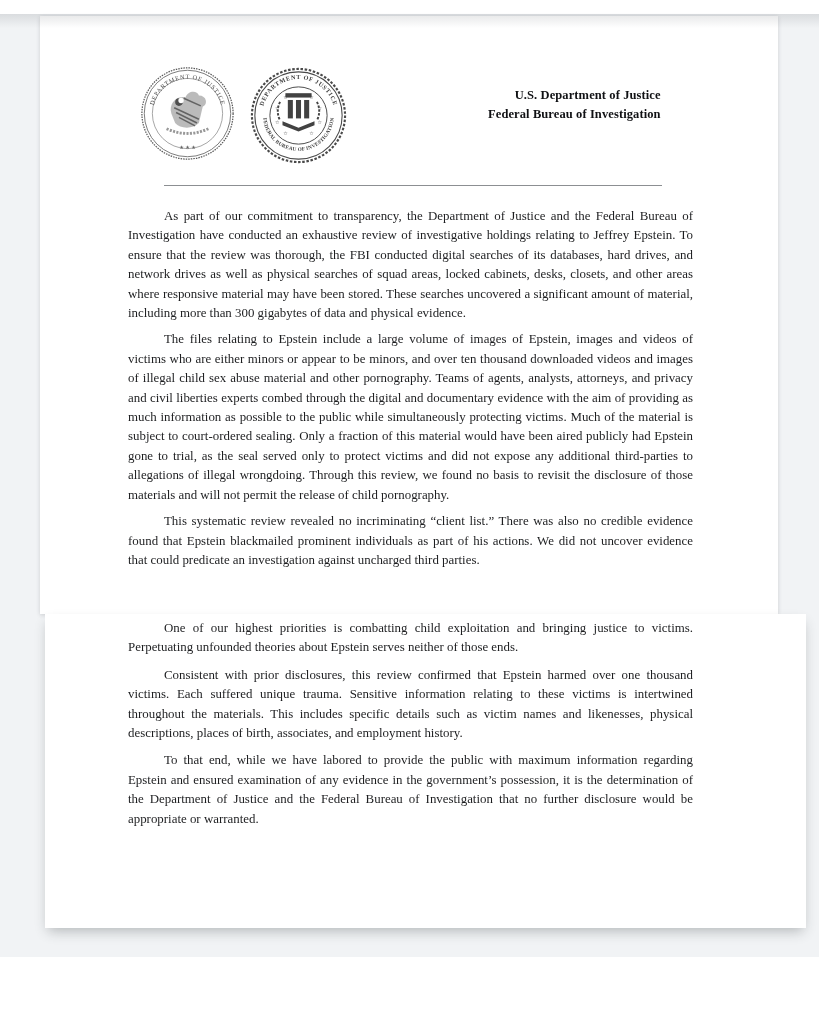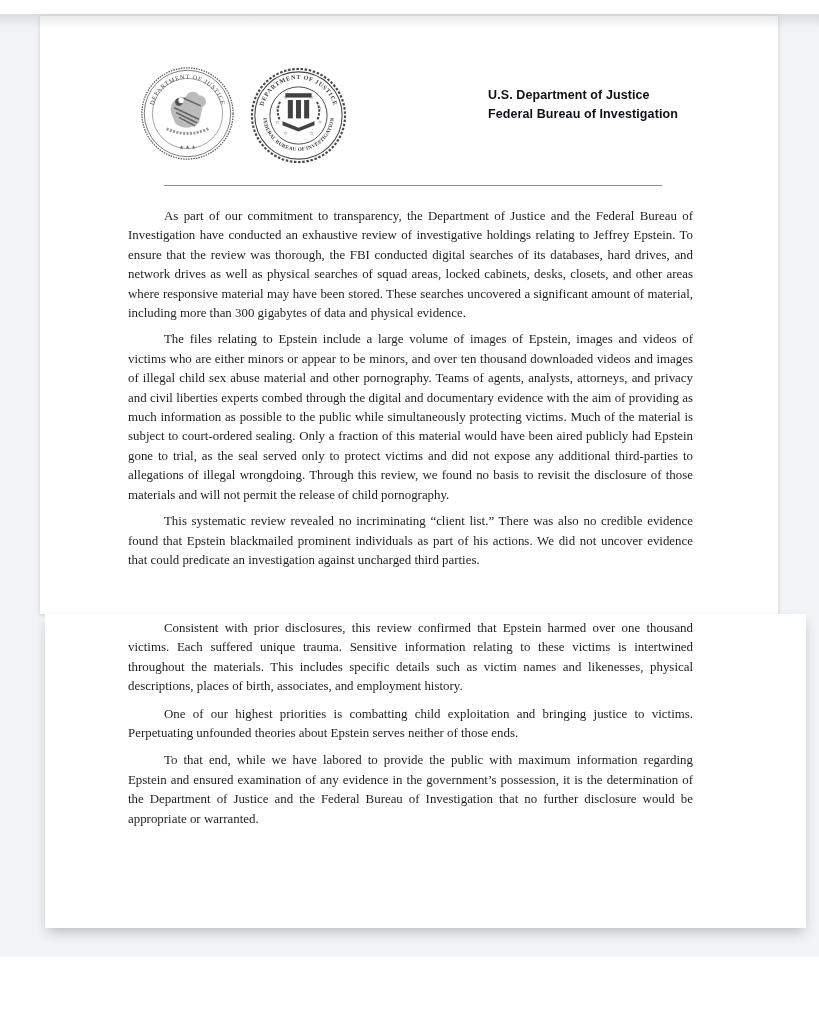--- a/index.html
+++ b/index.html
@@ -50,27 +50,28 @@
   }
   .seal {
     position: absolute;
     opacity: 0.92;
   }
   .seal-doj { left: 100px; top: 50px; }
   .seal-fbi { left: 210px; top: 51px; }
   .agency-block {
     position: absolute;
     left: 448px; top: 70px;
-    font-family: Liberation Sans, sans-serif;
+    font-family: Liberation Serif, serif;
     font-weight: 700;
     font-size: 12.5px;
     line-height: 19px;
     color: #101114;
     letter-spacing: 0.1px;
     white-space: nowrap;
+    text-align: right;
   }
   .rule {
     position: absolute;
     left: 124px; top: 169px;
     width: 498px; height: 1px;
     background: #8c8f92;
   }
   .memo-body {
     position: absolute;
     width: 565px;
@@ -160,21 +161,21 @@
 
     <div class="memo-body body-upper">
       <p>As part of our commitment to transparency, the Department of Justice and the Federal Bureau of Investigation have conducted an exhaustive review of investigative holdings relating to Jeffrey Epstein.  To ensure that the review was thorough, the FBI conducted digital searches of its databases, hard drives, and network drives as well as physical searches of squad areas, locked cabinets, desks, closets, and other areas where responsive material may have been stored.  These searches uncovered a significant amount of material, including more than 300 gigabytes of data and physical evidence.</p>
       <p>The files relating to Epstein include a large volume of images of Epstein, images and videos of victims who are either minors or appear to be minors, and over ten thousand downloaded videos and images of illegal child sex abuse material and other pornography.  Teams of agents, analysts, attorneys, and privacy and civil liberties experts combed through the digital and documentary evidence with the aim of providing as much information as possible to the public while simultaneously protecting victims.  Much of the material is subject to court-ordered sealing.  Only a fraction of this material would have been aired publicly had Epstein gone to trial, as the seal served only to protect victims and did not expose any additional third-parties to allegations of illegal wrongdoing. Through this review, we found no basis to revisit the disclosure of those materials and will not permit the release of child pornography.</p>
       <p>This systematic review revealed no incriminating “client list.”  There was also no credible evidence found that Epstein blackmailed prominent individuals as part of his actions.  We did not uncover evidence that could predicate an investigation against uncharged third parties.</p>
     </div>
   </div>
 
   <div class="page page-bottom">
     <div class="memo-body body-lower">
+      <p>One of our highest priorities is combatting child exploitation and bringing justice to victims.  Perpetuating unfounded theories about Epstein serves neither of those ends.</p>
       <p>Consistent with prior disclosures, this review confirmed that Epstein harmed over one thousand victims.  Each suffered unique trauma.  Sensitive information relating to these victims is intertwined throughout the materials.  This includes specific details such as victim names and likenesses, physical descriptions, places of birth, associates, and employment history.</p>
-      <p>One of our highest priorities is combatting child exploitation and bringing justice to victims.  Perpetuating unfounded theories about Epstein serves neither of those ends.</p>
       <p>To that end, while we have labored to provide the public with maximum information regarding Epstein and ensured examination of any evidence in the government’s possession, it is the determination of the Department of Justice and the Federal Bureau of Investigation that no further disclosure would be appropriate or warranted.</p>
     </div>
   </div>
 
   <div class="top-shade"></div>
 
 </div>
 
 </body></html>

